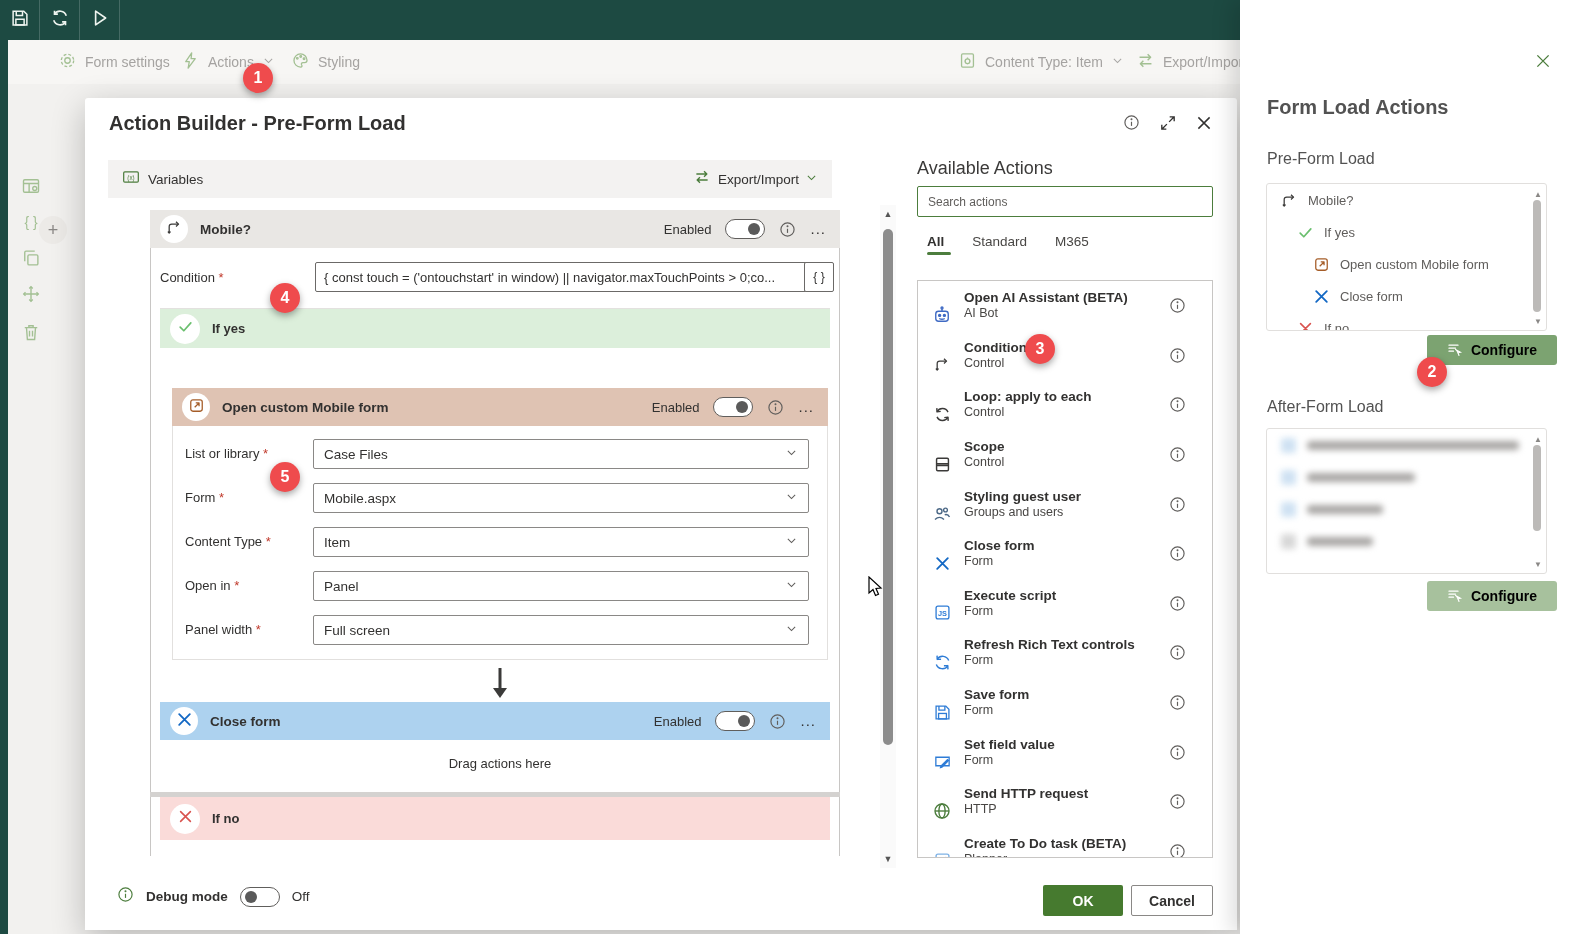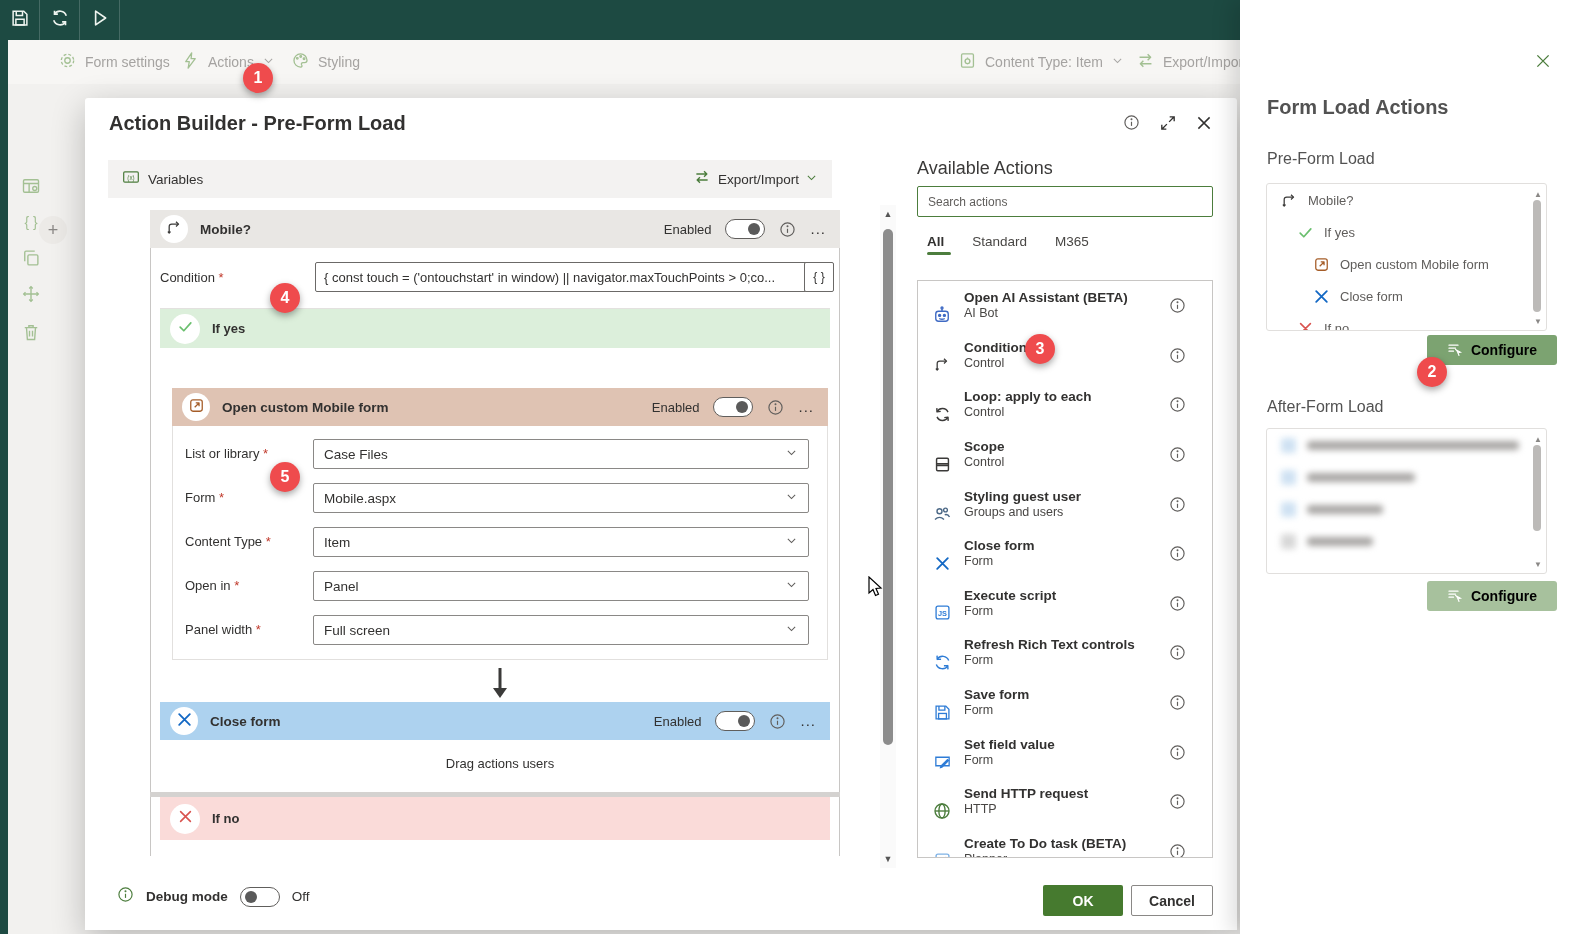--- a/index.html
+++ b/index.html
@@ -425,21 +425,21 @@
               <g stroke="#605e5c" stroke-width="1.1">
                 <circle cx="8" cy="8" r="6.2"></circle>
                 <path d="M8 7.3 V11.2"></path>
                 <circle cx="8" cy="4.9" r=".4" fill="#605e5c"></circle>
               </g>
             </svg></span>
         <span class="dots">...</span>
       </div>
     </div>
 
-    <div class="draghint">Drag actions users</div>
+    <div class="draghint">Drag actions here</div>
     <div class="ifno-divider"></div>
     <div class="ifno">
       <div class="circ">
           <span class="js-icon"><svg width="17" height="17" viewBox="0 0 16 16" fill="none">
               <path d="M3.4 3.4 L12.6 12.6 M12.6 3.4 L3.4 12.6" stroke="#d9534f" stroke-width="1.5" stroke-linecap="round"></path>
             </svg></span>
         </div>
       <span class="if-lbl">If no</span>
     </div>
 

